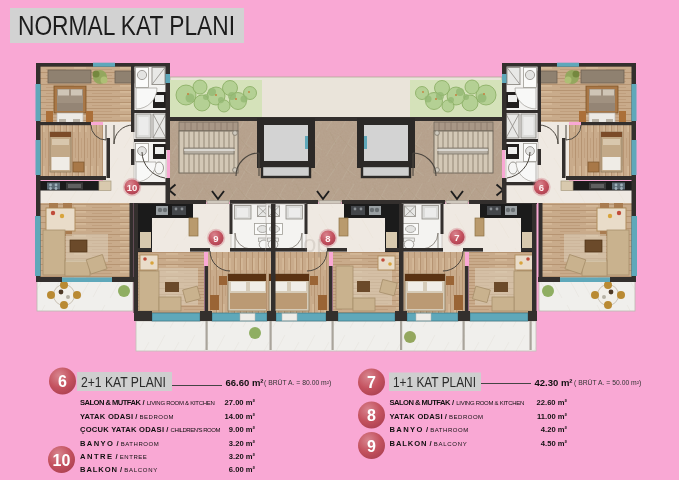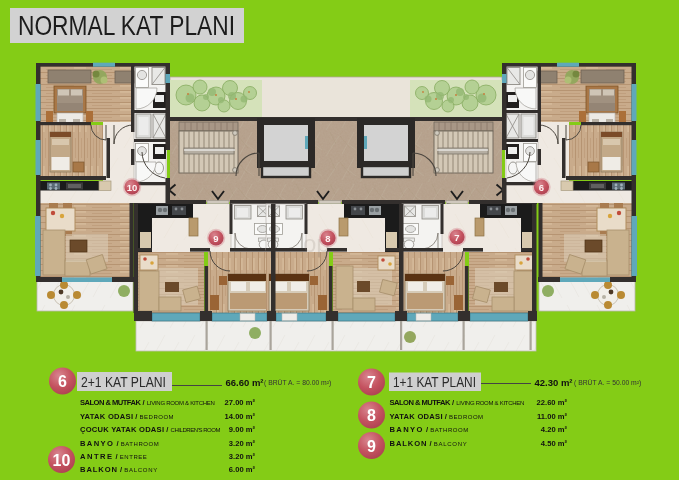--- a/index.html
+++ b/index.html
@@ -1,16 +1,16 @@
 <!DOCTYPE html>
 <html><head>
 <meta charset="utf-8">
 <style>
   html,body{margin:0;padding:0;background:#fff;}
-  #page{position:relative;width:679px;height:480px;background:#84cc16;overflow:hidden;
+  #page{position:relative;width:679px;height:480px;background:#f9a8d4;overflow:hidden;
         font-family:"Liberation Sans", sans-serif;}
   svg{position:absolute;top:0;left:0;}
   text{font-family:"Liberation Sans", sans-serif;}
 </style>
 </head>
 <body>
 <div id="page">
 <svg width="679" height="480" viewBox="0 0 679 480">
 <defs>
   <pattern id="woodV" width="6" height="46" patternUnits="userSpaceOnUse">

